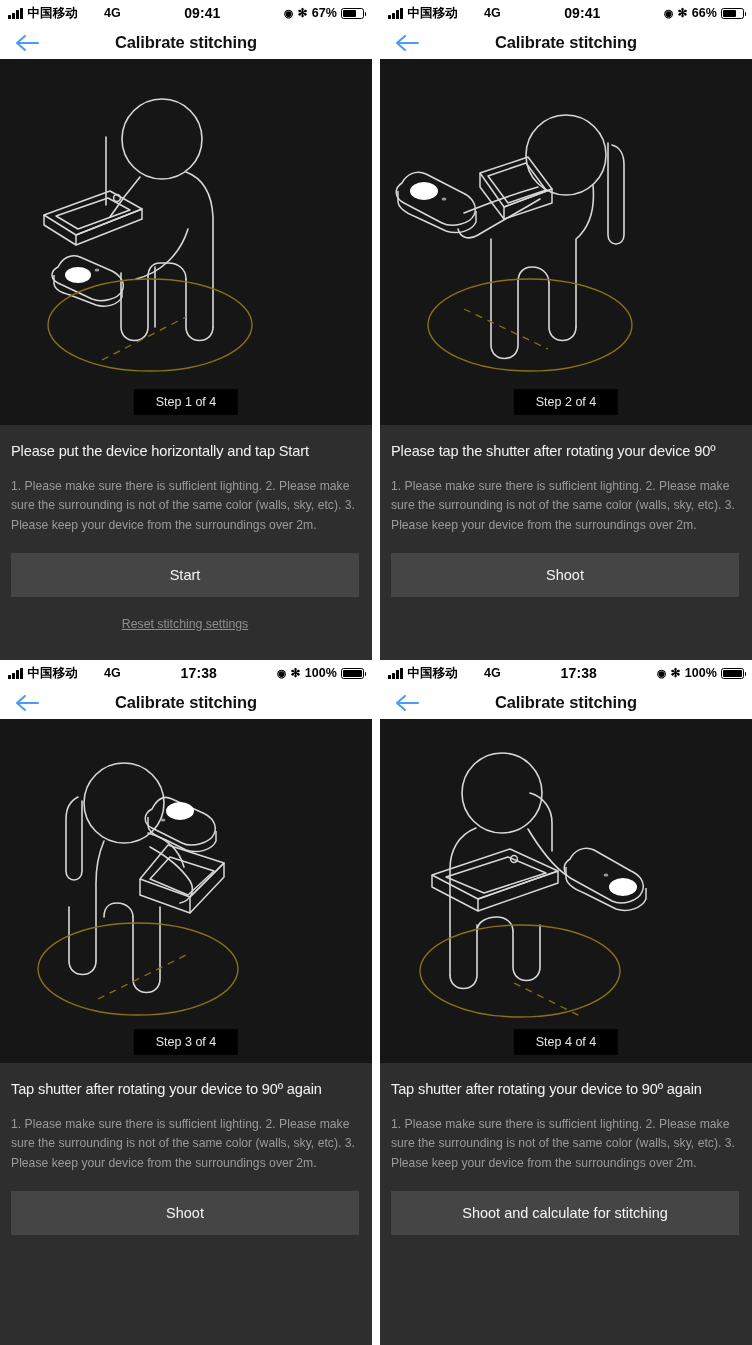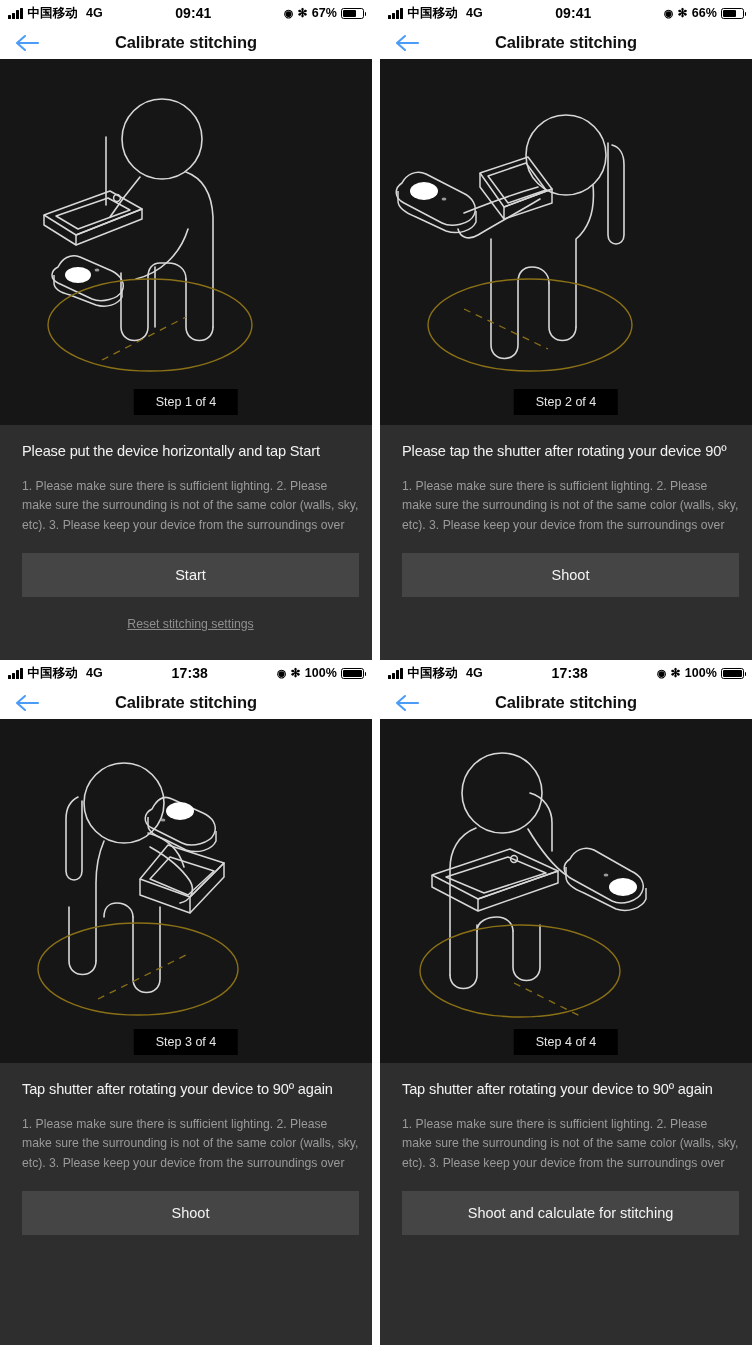--- a/index.html
+++ b/index.html
@@ -45,21 +45,21 @@
   .sb-left { display:flex; align-items:center; gap:5px; flex:0 0 auto; }
   .sb-center { flex:1 1 auto; text-align:center; font-size:14px; font-weight:bold; }
   .sb-right { display:flex; align-items:center; gap:4px; flex:0 0 auto; }
   .signal { display:inline-flex; align-items:flex-end; gap:1.5px; height:11px; }
   .signal i { display:block; width:2.5px; background:#000; border-radius:0.5px; }
   .signal i:nth-child(1){height:4px;}
   .signal i:nth-child(2){height:6px;}
   .signal i:nth-child(3){height:8.5px;}
   .signal i:nth-child(4){height:11px;}
   .carrier { font-size:12.5px; font-weight:600; }
-  .net { font-size:12.5px; font-weight:600; margin-left:3px;}
+  .net { font-size:12.5px; font-weight:600; margin-left:21px;}
   .loc-icon { font-size:11px; line-height:1; }
   .bt-icon { font-size:12px; line-height:1; }
   .batt-pct { font-size:12.5px; font-weight:600; }
   .batt {
     width:23px; height:11px;
     border:1.3px solid #000; border-radius:2.6px;
     position:relative; padding:1px;
   }
   .batt::after{
     content:""; position:absolute; right:-3.4px; top:3px;
@@ -101,21 +101,21 @@
     font-size:12.5px;
     padding:6px 22px;
     white-space:nowrap;
   }
   .r2 .step-badge { bottom:8px;margin-top:14px; }
 
   
   .info {
     flex:1 1 auto;
     background:#2e2e2e;
-    padding:18px 13px 0 22px;
+    padding:18px 13px 0 11px;
     display:flex; flex-direction:column;
   }
   .info-title {
     color:#f2f2f2;
     font-size:14.6px;
     line-height:1.2;
     letter-spacing:-0.15px;
     margin-bottom:16px;
   }
   .info-body {

